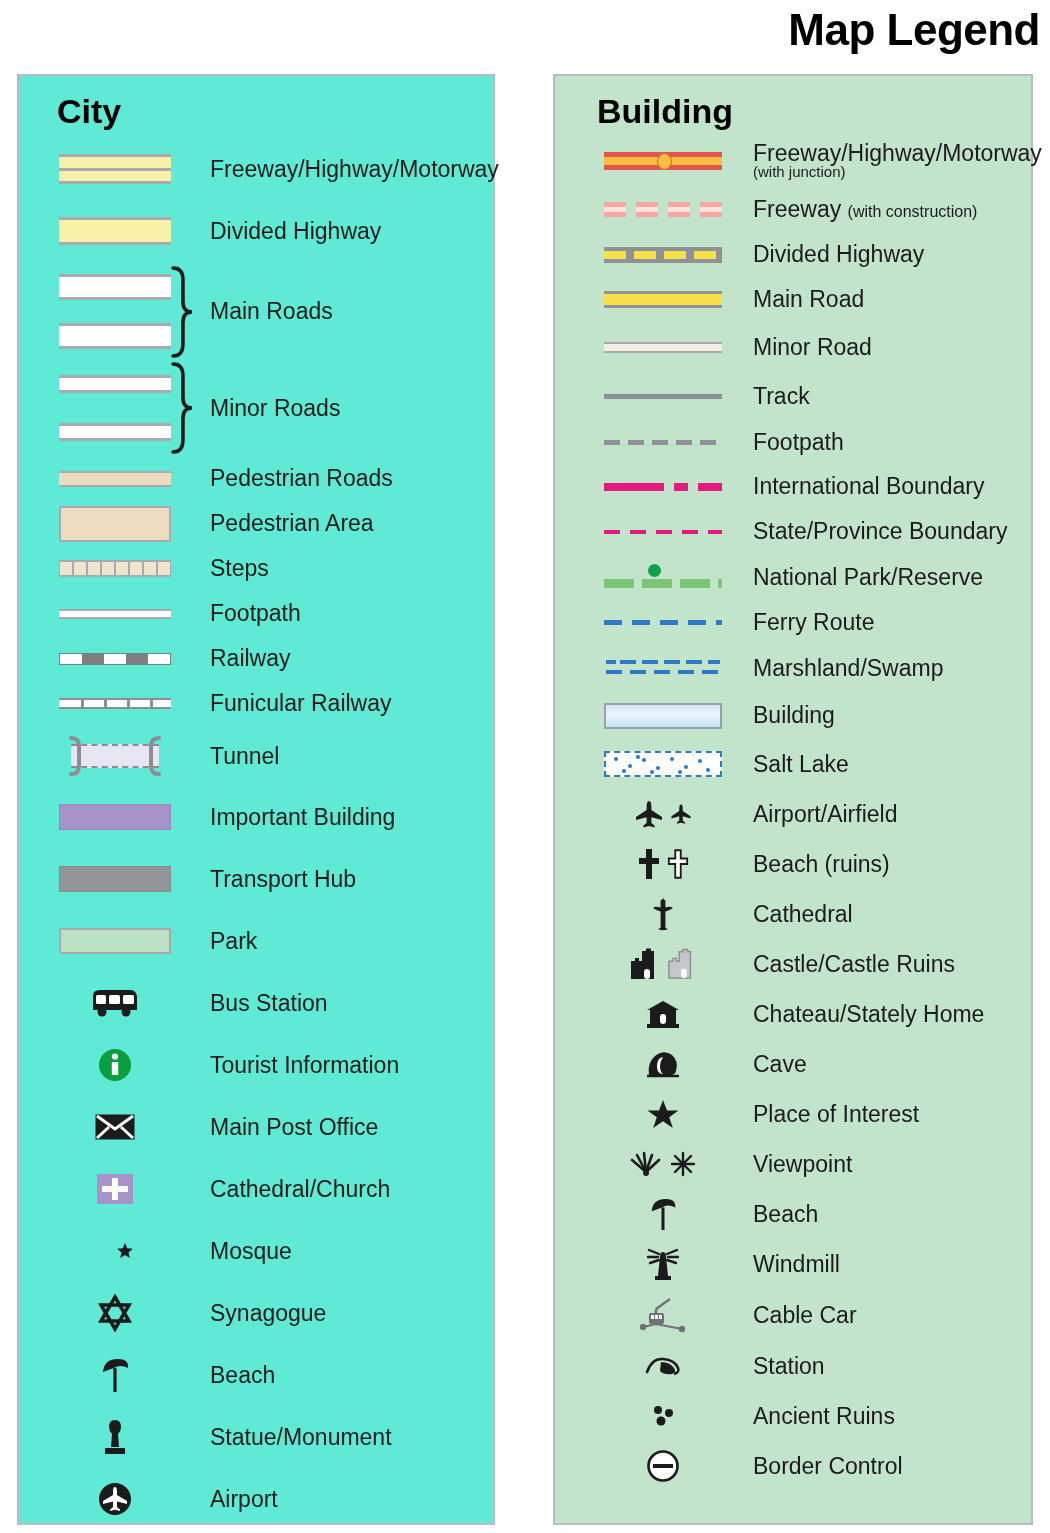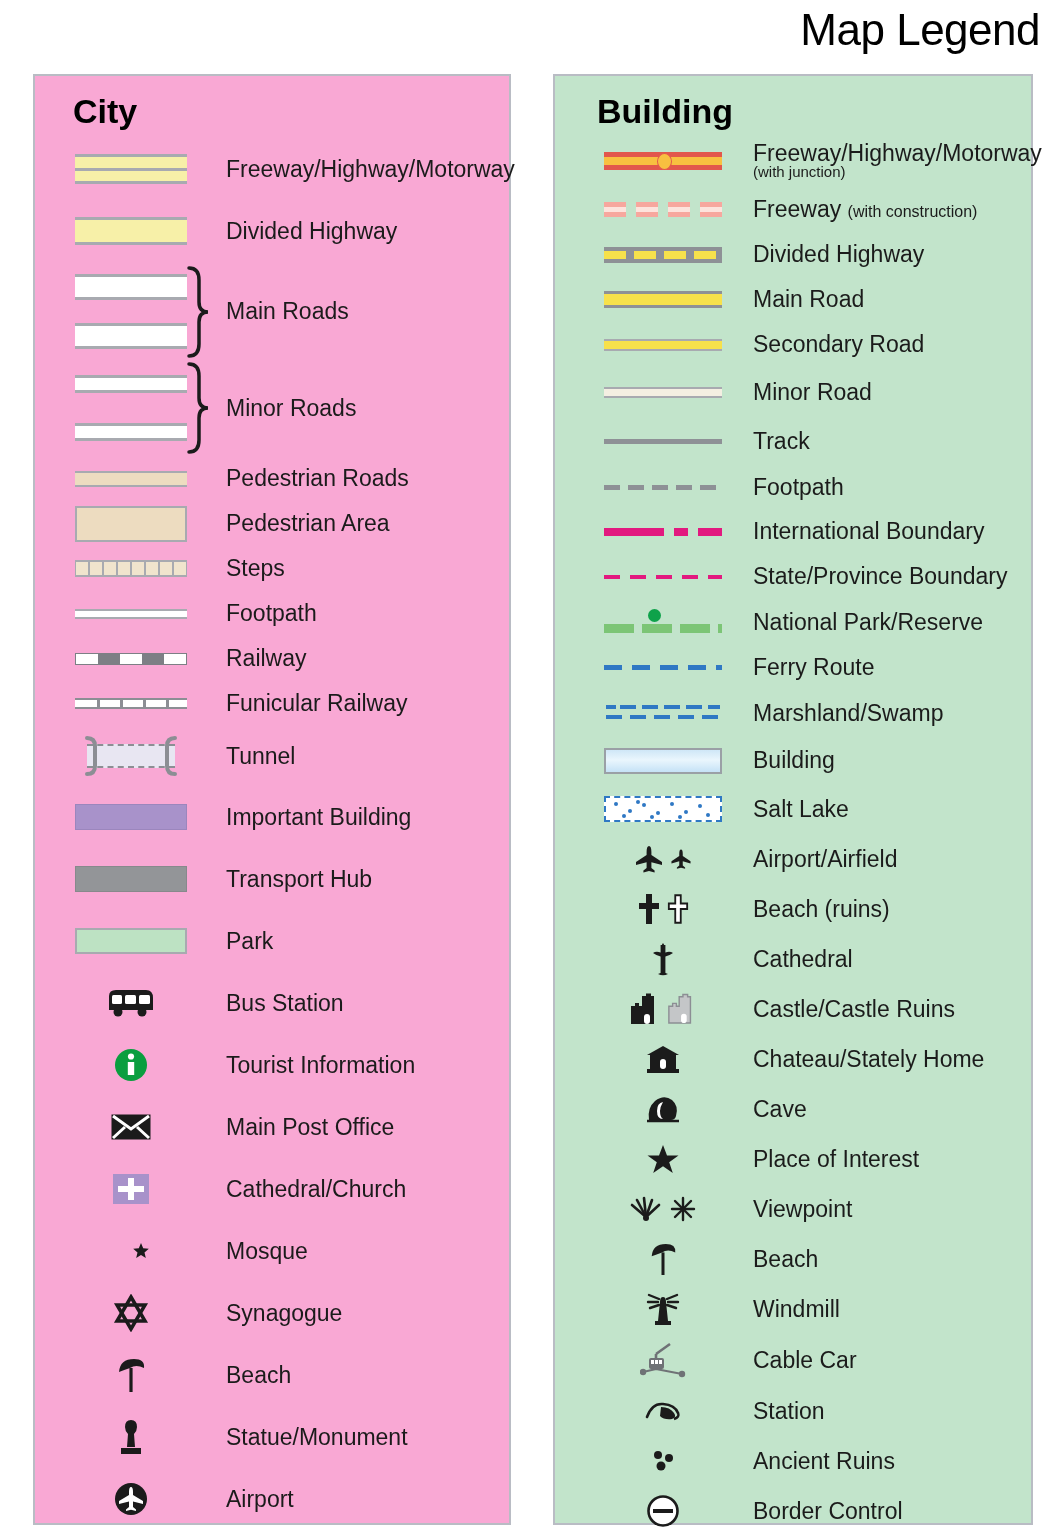--- a/index.html
+++ b/index.html
@@ -14,39 +14,38 @@
     font-family: "Liberation Sans", sans-serif;
     overflow: hidden;
   }
 
   
   #legend-title {
     position: absolute;
     right: 10px;
     top: 8px;
     font-size: 44px;
-    font-weight: normal;
+    font-weight: bold;
     letter-spacing: -0.5px;
     color: #000;
     line-height: 1;
   }
 
   
   .panel {
     position: absolute;
     top: 74px;
     border: 2px solid #b9bcc4;
     box-sizing: border-box;
   }
   #panel-city {
     left: 17px;
     width: 478px;
     height: 1451px;
-    background: #f9a8d4;
-    margin-left: 16px;
+    background: #5eead4;
   }
   #panel-regional {
     left: 553px;
     width: 480px;
     height: 1451px;
     background: #c2e4cb;
   }
   .panel-heading {
     font-size: 34px;
     font-weight: bold;
@@ -669,28 +668,20 @@
 
     <div class="row" style="height:45px">
       <div class="sym">
         <div class="r-line">
             <div class="rs-mainroad"></div>
           </div>
       </div>
       <div class="lbl">Main Road</div>
     </div>
 
-    <div class="row" style="height:45px">
-      <div class="sym">
-        <div class="r-line">
-            <div class="rs-secondary"></div>
-          </div>
-      </div>
-      <div class="lbl">Secondary Road</div>
-    </div>
 
     <div class="row" style="height:50px">
       <div class="sym">
         <div class="r-line">
             <div class="rs-minor"></div>
           </div>
       </div>
       <div class="lbl">Minor Road</div>
     </div>
 

